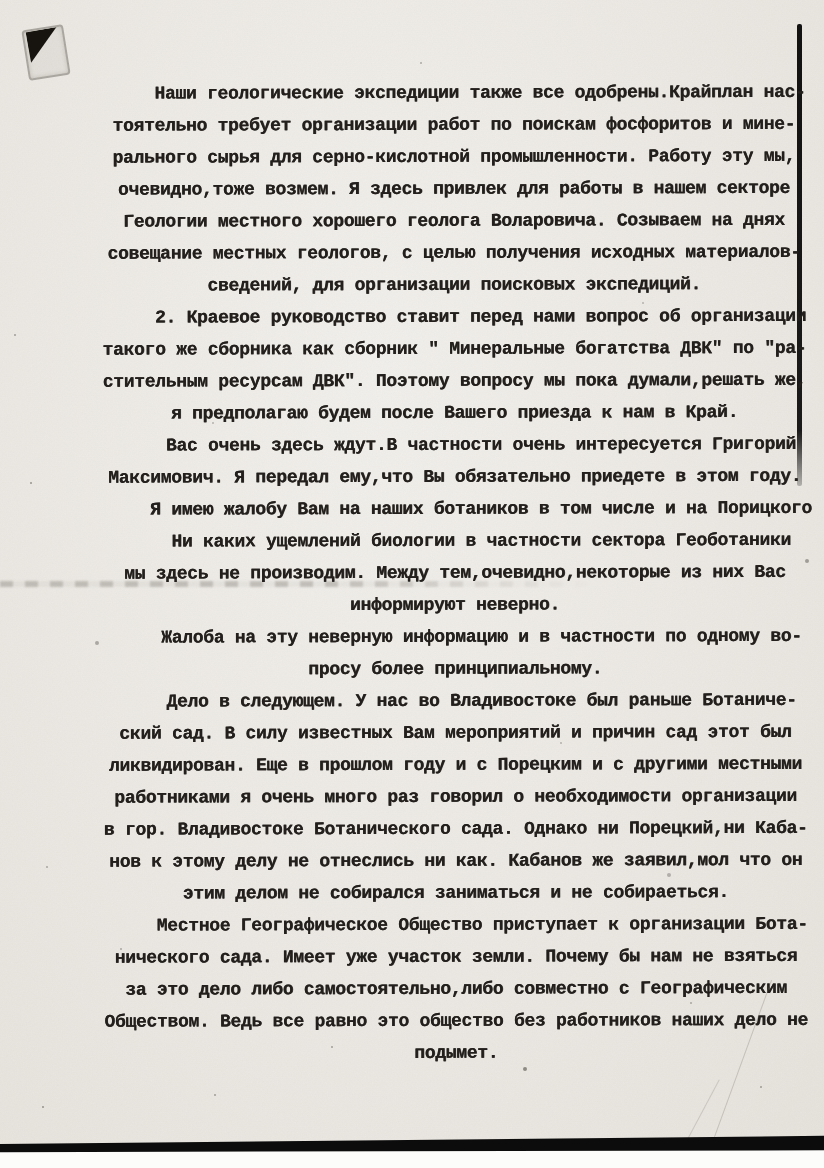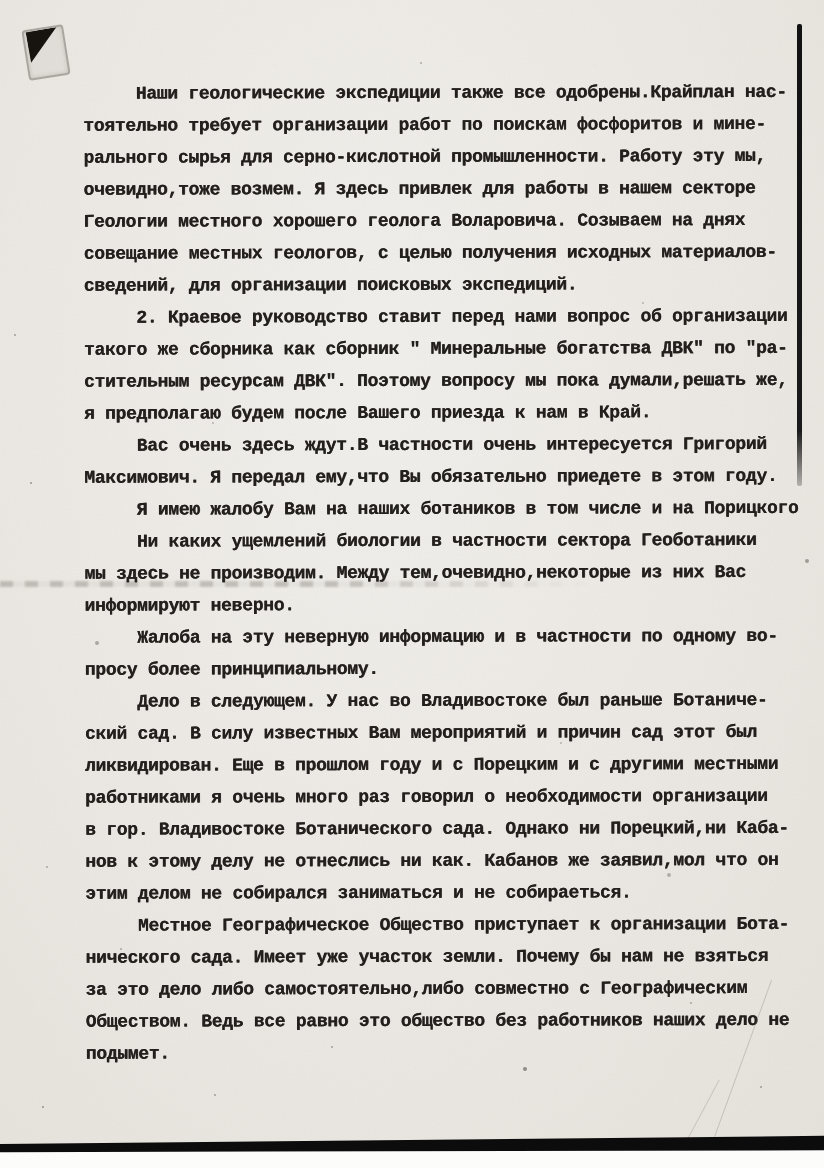--- a/index.html
+++ b/index.html
@@ -1,20 +1,21 @@
 <!DOCTYPE html>
 <html><head>
 <meta charset="utf-8">
 <style>
   html,body { margin:0; padding:0; background:#ffffff; }
   body { width:824px; height:1168px; font-family:"Liberation Sans", sans-serif; }
 
   .page {
     position:relative; width:824px; height:1168px; overflow:hidden;
     background: radial-gradient(ellipse at 45% 32%, #f2f0ec 0%, #ece9e4 55%, #e6e3dd 100%);
+    text-align: center;
   }
 
   
   .letter {
     position:absolute; left:0; top:0; width:824px;
     padding:78px 0 0 83px; box-sizing:border-box;
     font-family:"Liberation Mono","DejaVu Sans Mono",monospace;
     font-weight:bold; font-size:18px; line-height:32px;
     letter-spacing:-0.3px; color:#221f1c;
     white-space:pre; transform:rotate(-0.15deg); transform-origin:0 0;

